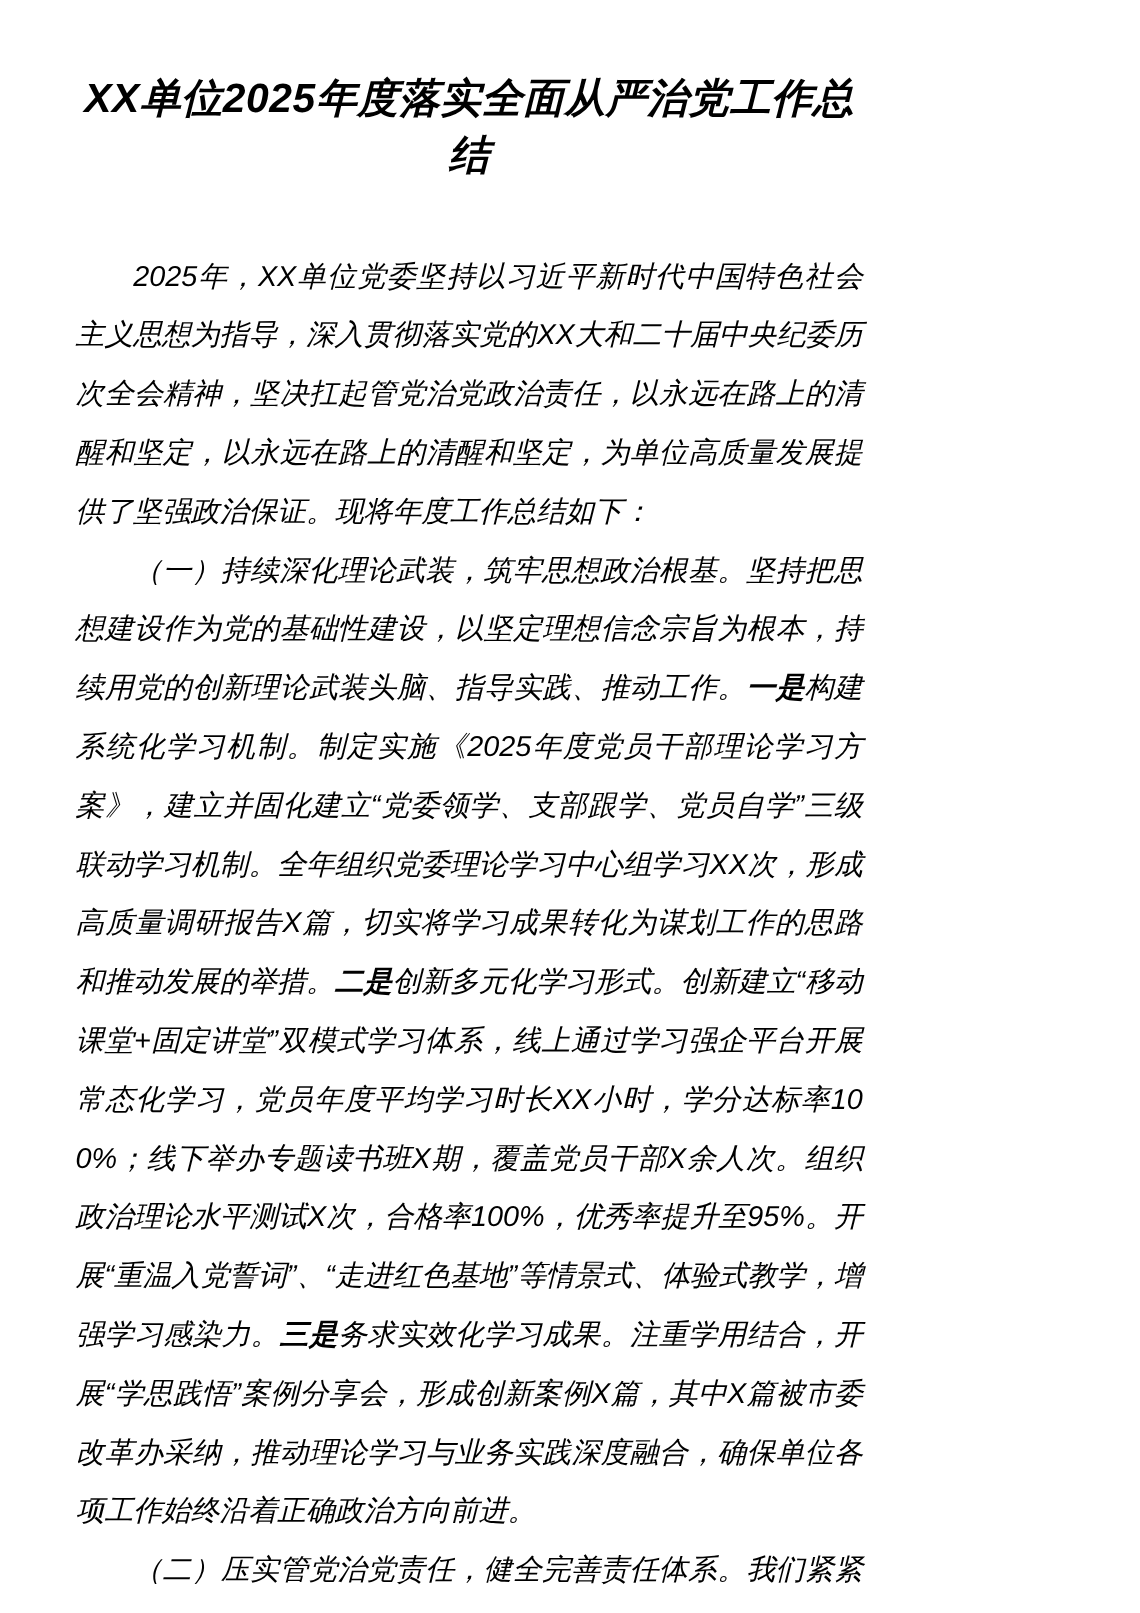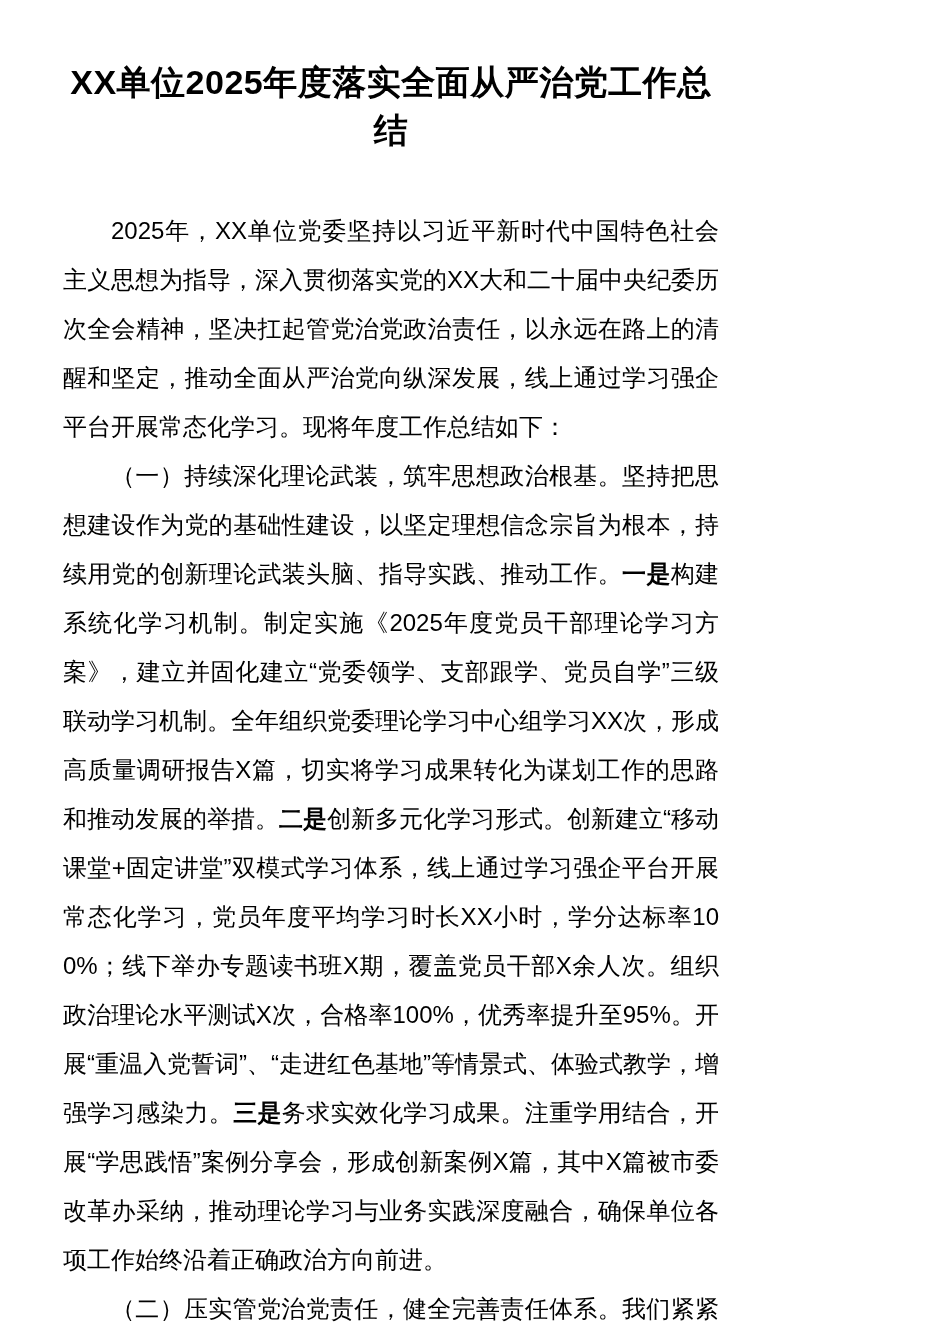--- a/index.html
+++ b/index.html
@@ -10,20 +10,21 @@
   .page {
     position: relative;
     width: 782px;
     height: 1344px;
     background: #ffffff;
     box-sizing: border-box;
     padding: 58px 63px 0 63px;
     overflow: hidden;
     color: #000000;
     font-family: "Liberation Sans", "DejaVu Sans", sans-serif;
+    font-style: italic;
   }
   .doc-title {
     margin: 0 0 52px 0;
     font-size: 34px;
     font-weight: 700;
     line-height: 48px;
     text-align: center;
     letter-spacing: 0.5px;
     color: #000000;
   }
@@ -47,20 +48,20 @@
     font-weight: 400;
   }
 </style>
 </head>
 <body>
 
 <div class="page">
 
   <h1 class="doc-title">XX单位2025年度落实全面从严治党工作总结</h1>
 
-  <p class="para"><span class="run-normal">2025年，XX单位党委坚持以习近平新时代中国特色社会主义思想为指导，深入贯彻落实党的XX大和二十届中央纪委历次全会精神，坚决扛起管党治党政治责任，以永远在路上的清醒和坚定，推动全面从严治党向纵深发展，线上通过学习强企平台开展常态化学习。现将年度工作总结如下：</span></p>
+  <p class="para"><span class="run-normal">2025年，XX单位党委坚持以习近平新时代中国特色社会主义思想为指导，深入贯彻落实党的XX大和二十届中央纪委历次全会精神，坚决扛起管党治党政治责任，以永远在路上的清醒和坚定，以永远在路上的清醒和坚定，为单位高质量发展提供了坚强政治保证。现将年度工作总结如下：</span></p>
 
 
   <p class="para"><span class="run-normal">（一）持续深化理论武装，筑牢思想政治根基。坚持把思想建设作为党的基础性建设，以坚定理想信念宗旨为根本，持续用党的创新理论武装头脑、指导实践、推动工作。</span><span class="run-bold">一是</span><span class="run-normal">构建系统化学习机制。制定实施《2025年度党员干部理论学习方案》，建立并固化建立“党委领学、支部跟学、党员自学”三级联动学习机制。全年组织党委理论学习中心组学习XX次，形成高质量调研报告X篇，切实将学习成果转化为谋划工作的思路和推动发展的举措。</span><span class="run-bold">二是</span><span class="run-normal">创新多元化学习形式。创新建立“移动课堂+固定讲堂”双模式学习体系，线上通过学习强企平台开展常态化学习，党员年度平均学习时长XX小时，学分达标率100%；线下举办专题读书班X期，覆盖党员干部X余人次。组织政治理论水平测试X次，合格率100%，优秀率提升至95%。开展“重温入党誓词”、“走进红色基地”等情景式、体验式教学，增强学习感染力。</span><span class="run-bold">三是</span><span class="run-normal">务求实效化学习成果。注重学用结合，开展“学思践悟”案例分享会，形成创新案例X篇，其中X篇被市委改革办采纳，推动理论学习与业务实践深度融合，确保单位各项工作始终沿着正确政治方向前进。</span></p>
 
   <p class="para"><span class="run-normal">（二）压实管党治党责任，健全完善责任体系。我们紧紧抓住责任制这个“牛鼻子”，着力构建明责、履责、考责、问责的闭环体系，确保全面从严治党责任落到实处。</span><span class="run-bold">一是</span><span class="run-normal">清单化管理明晰责任。双模式学习体系《全面从严</span></p>
 
 </div>
 
 </body></html>

